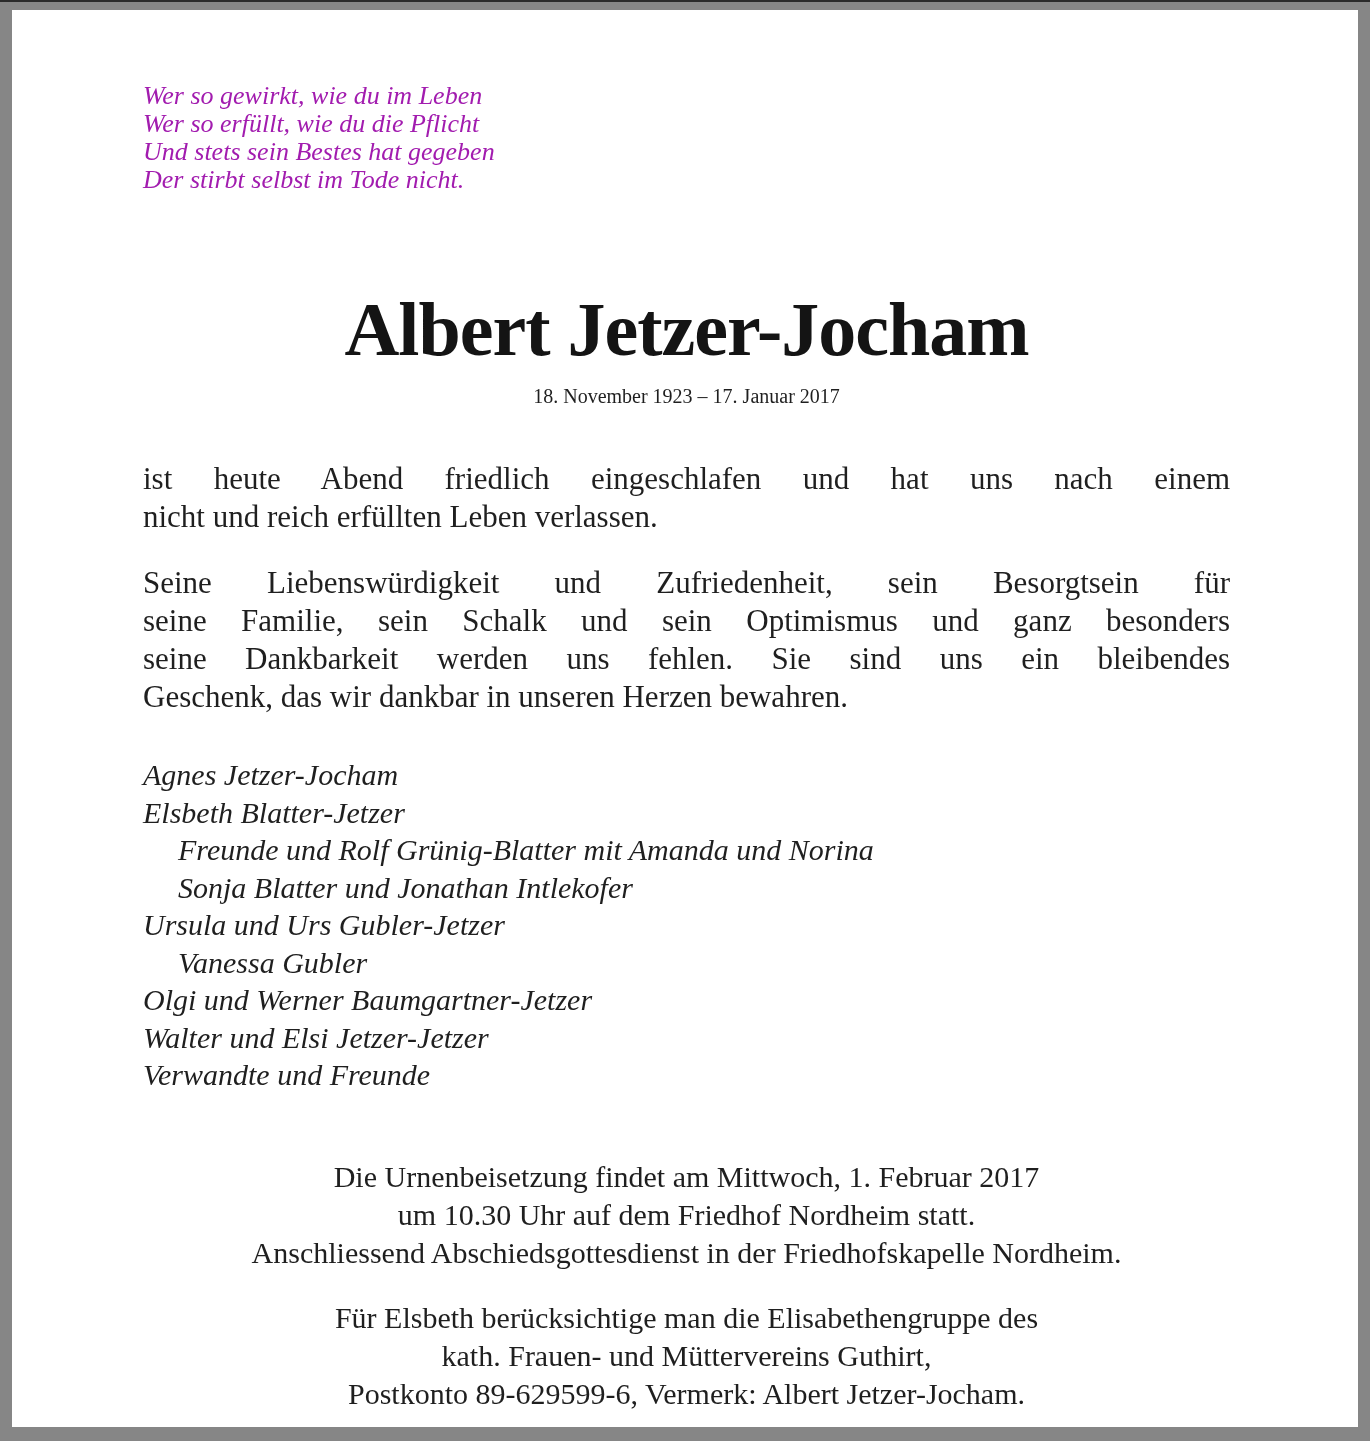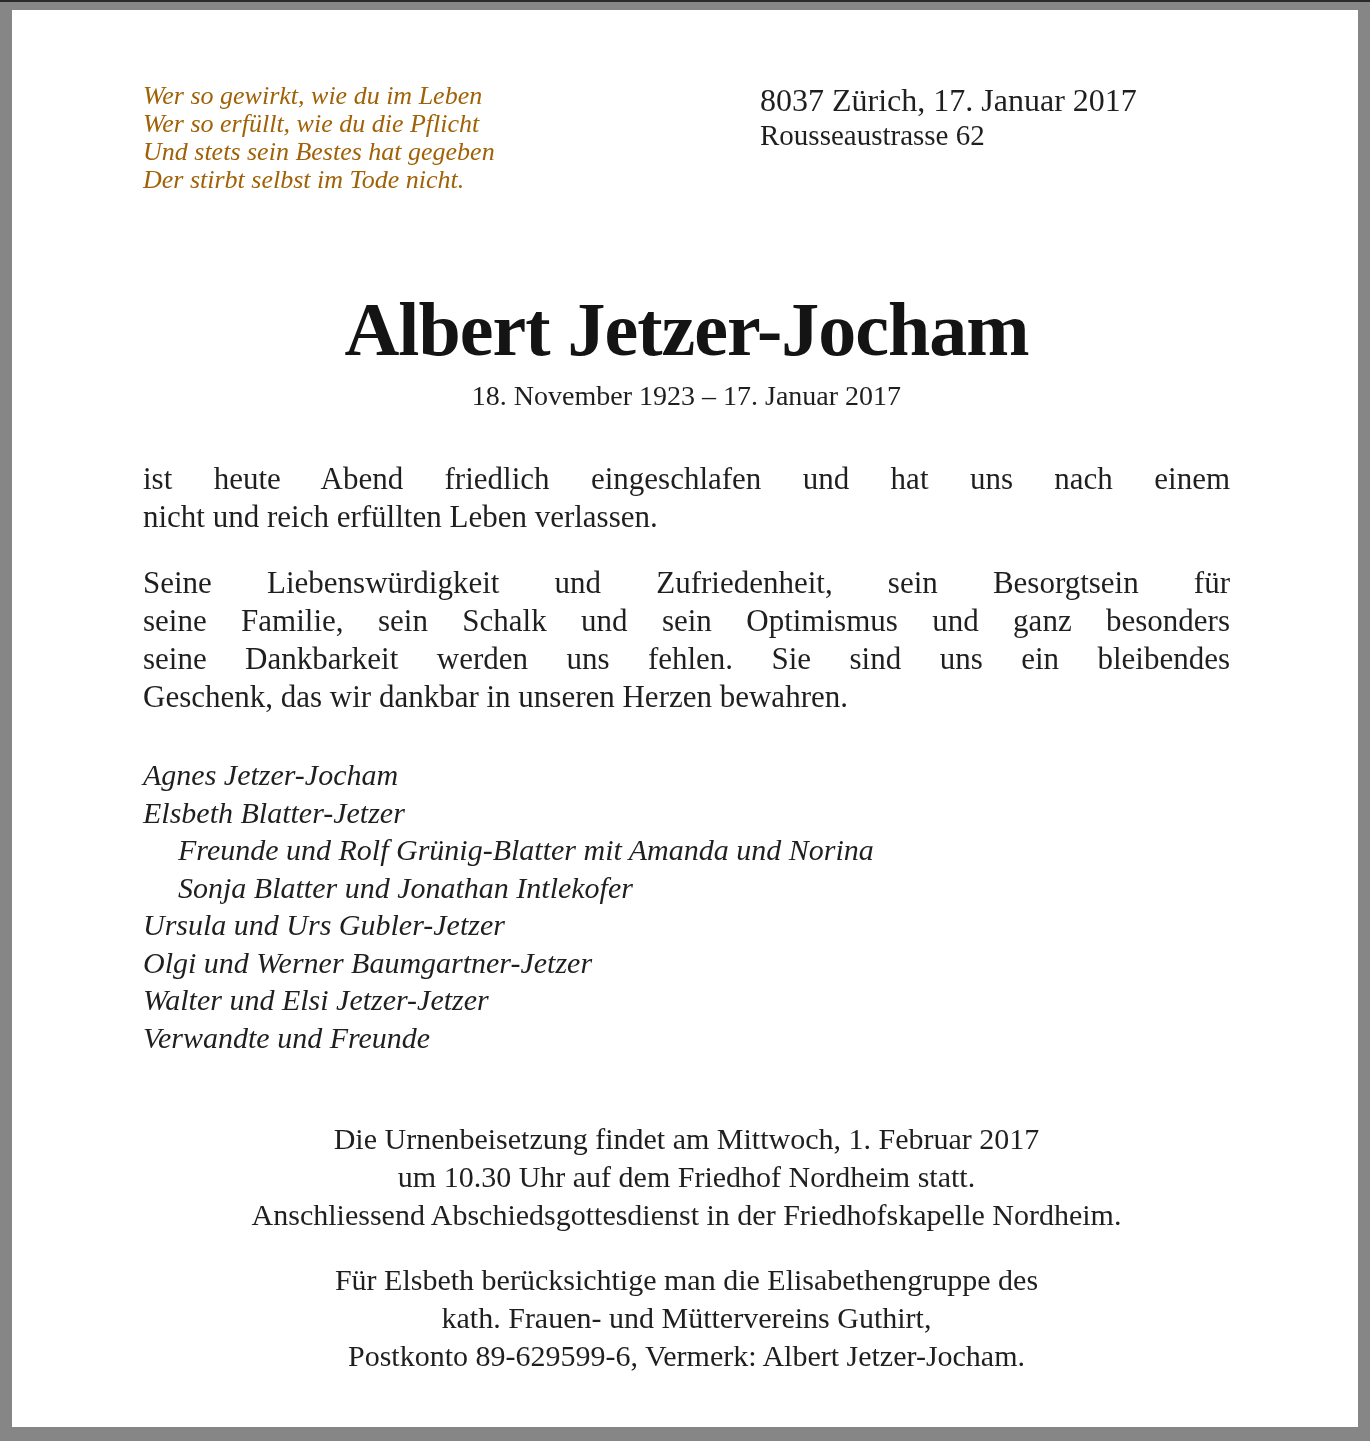--- a/index.html
+++ b/index.html
@@ -31,21 +31,21 @@
   
   .header-row {
     display: flex;
     justify-content: space-between;
     align-items: flex-start;
   }
   .poem {
     font-style: italic;
     font-size: 26px;
     line-height: 28px;
-    color: #a16207;
+    color: #a21caf;
   }
   .place-date-block {
     text-align: left;
     width: 470px;
     flex: 0 0 auto;
   }
   .place-date {
     font-size: 32px;
     line-height: 36px;
   }
@@ -61,21 +61,21 @@
   .deceased-name {
     margin: 0;
     font-size: 76px;
     line-height: 78px;
     font-weight: bold;
     letter-spacing: -1px;
     color: #141414;
   }
   .life-dates {
     margin-top: 10px;
-    font-size: 28px;
+    font-size: 20px;
     line-height: 36px;
   }
   
   .body-par {
     font-size: 31px;
     line-height: 38px;
   }
   .body-par.first { margin-top: 46px; }
   .body-par.second { margin-top: 28px; }
   .jline {
@@ -110,24 +110,20 @@
   <div class="page">
 
     <div class="header-row">
       <div class="poem">
 
       <div class="poem-line">Wer so gewirkt, wie du im Leben</div>
           <div class="poem-line">Wer so erfüllt, wie du die Pflicht</div>
           <div class="poem-line">Und stets sein Bestes hat gegeben</div>
           <div class="poem-line">Der stirbt selbst im Tode nicht.</div>
         </div>
-      <div class="place-date-block">
-        <div class="place-date">8037 Zürich, 17. Januar 2017</div>
-        <div class="address">Rousseaustrasse 62</div>
-      </div>
     </div>
 
     <div class="title-block">
       <h1 class="deceased-name">Albert Jetzer-Jocham</h1>
       <div class="life-dates">18. November 1923 – 17. Januar 2017</div>
     </div>
 
     <div class="body-par first">
 
     <div class="jline">ist heute Abend friedlich eingeschlafen und hat uns nach einem</div>
@@ -142,20 +138,21 @@
         <div class="jline">Geschenk, das wir dankbar in unseren Herzen bewahren.</div>
       </div>
 
     <div class="mourners">
 
     <div class="mourner-line">Agnes Jetzer-Jocham</div>
         <div class="mourner-line">Elsbeth Blatter-Jetzer</div>
         <div class="mourner-line indent-1">Freunde und Rolf Grünig-Blatter mit Amanda und Norina</div>
         <div class="mourner-line indent-1">Sonja Blatter und Jonathan Intlekofer</div>
         <div class="mourner-line">Ursula und Urs Gubler-Jetzer</div>
+        <div class="mourner-line indent-1">Vanessa Gubler</div>
         <div class="mourner-line">Olgi und Werner Baumgartner-Jetzer</div>
         <div class="mourner-line">Walter und Elsi Jetzer-Jetzer</div>
         <div class="mourner-line">Verwandte und Freunde</div>
       </div>
 
     <div class="centered-block funeral-block">
 
     <div class="cline">Die Urnenbeisetzung findet am Mittwoch, 1. Februar 2017</div>
         <div class="cline">um 10.30 Uhr auf dem Friedhof Nordheim statt.</div>
         <div class="cline">Anschliessend Abschiedsgottesdienst in der Friedhofskapelle Nordheim.</div>

